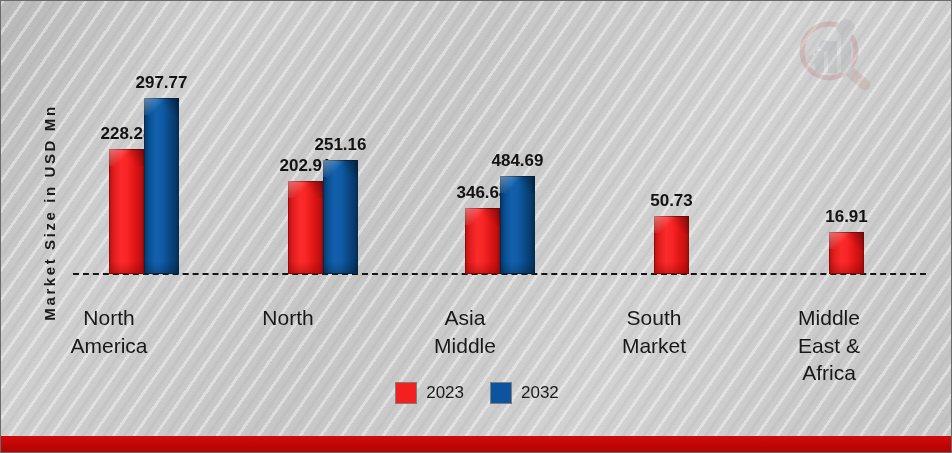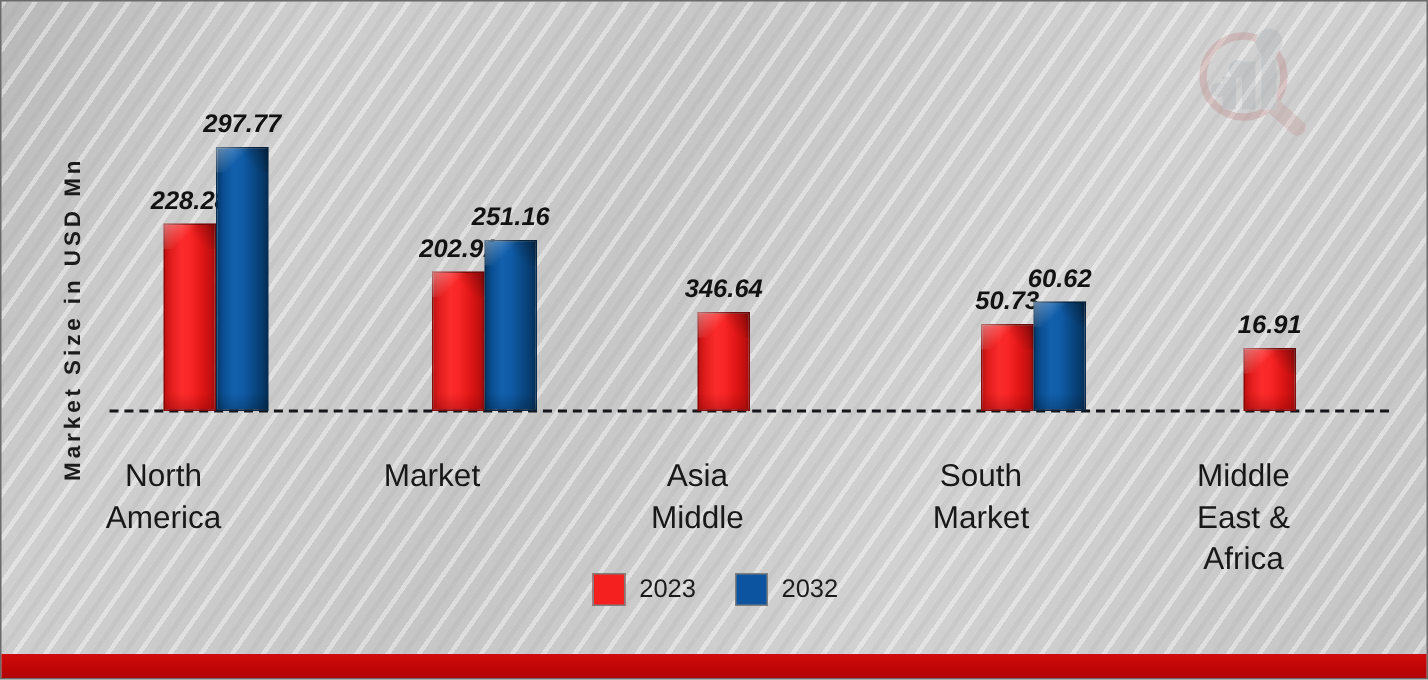--- a/index.html
+++ b/index.html
@@ -79,21 +79,21 @@
       linear-gradient(225deg, rgba(0,0,0,.34) 0%, rgba(0,0,0,0) 46%);
   }
   
   .bar .foot{position:absolute;left:0;right:0;bottom:0;height:12px;
     background:linear-gradient(180deg, rgba(0,0,0,0) 0%, rgba(0,0,0,.22) 100%);}
   .bar.red .foot{background:linear-gradient(180deg, rgba(0,0,0,0) 0%, rgba(120,0,0,.35) 100%);}
 
   .vlabel{
     position:absolute;left:50%;transform:translateX(-50%);
     bottom:100%;margin-bottom:5px;
-    font-size:17px;font-weight:bold;color:#121212;white-space:nowrap;font-style:italic;
+    font-size:17px;font-weight:bold;color:#121212;white-space:nowrap;
   }
   .catlabel{
     position:absolute;top:303px;left:50%;transform:translateX(-50%);
     font-size:21px;color:#181818;text-align:center;white-space:pre-line;
     line-height:1.32;
   }
 
   
   #legend{
     position:absolute;left:0;right:0;top:381px;
@@ -153,48 +153,48 @@
           <div class="foot"></div>
           <div class="vlabel">202.91</div>
         </div>
         <div class="bar blue" style="height:114px">
           <div class="face"></div>
           <div class="cap"></div>
           <div class="foot"></div>
           <div class="vlabel">251.16</div>
         </div>
       </div>
-      <div class="catlabel">Market</div>
+      <div class="catlabel">North</div>
     </div>
 
     <div class="group" style="left:464px;">
       <div class="bars">
         <div class="bar red" style="height:66px">
           <div class="face"></div>
           <div class="cap"></div>
           <div class="foot"></div>
           <div class="vlabel">346.64</div>
         </div>
+        <div class="bar blue" style="height:98px">
+          <div class="face"></div>
+          <div class="cap"></div>
+          <div class="foot"></div>
+          <div class="vlabel">484.69</div>
+        </div>
       </div>
       <div class="catlabel">Asia Middle</div>
     </div>
 
     <div class="group" style="left:653px;">
       <div class="bars">
         <div class="bar red" style="height:58px">
           <div class="face"></div>
           <div class="cap"></div>
           <div class="foot"></div>
           <div class="vlabel">50.73</div>
-        </div>
-        <div class="bar blue" style="height:73px">
-          <div class="face"></div>
-          <div class="cap"></div>
-          <div class="foot"></div>
-          <div class="vlabel">60.62</div>
         </div>
       </div>
       <div class="catlabel">South Market</div>
     </div>
 
     <div class="group" style="left:828px;">
       <div class="bars">
         <div class="bar red" style="height:42px">
           <div class="face"></div>
           <div class="cap"></div>

